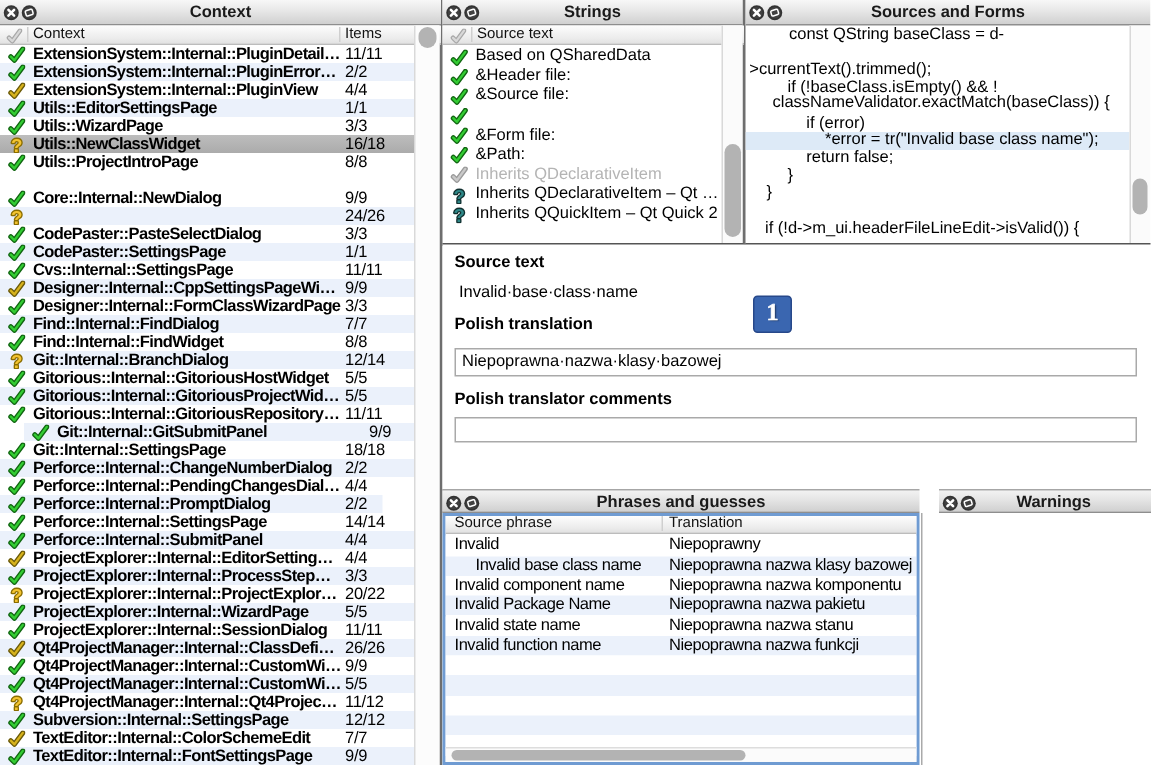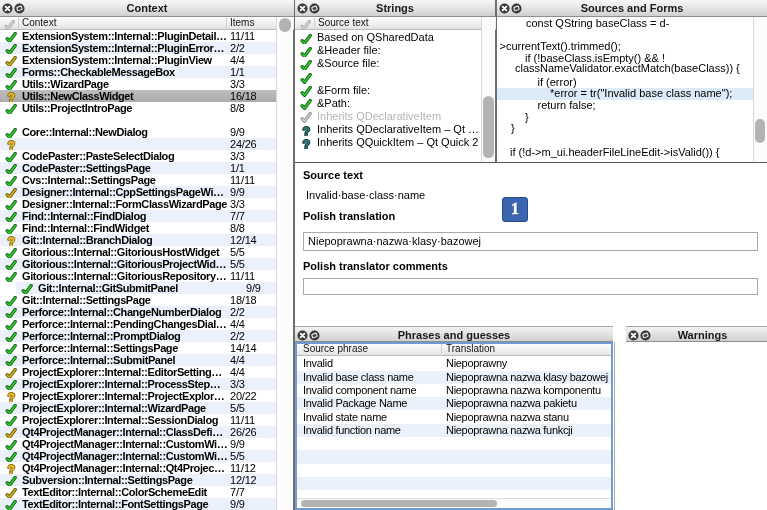--- a/index.html
+++ b/index.html
@@ -78,21 +78,21 @@
           <path d="M2.2 6.8 L4.6 9.2 L10.2 1.6" fill="none" stroke="#d6b21c" stroke-width="1.6" stroke-linecap="round" stroke-linejoin="round"></path>
         </svg></span>
 <div class="ctxname" style="">ExtensionSystem::Internal::PluginView</div>
 <div class="ctxitems" style="">4/4</div>
 </div>
 <div class="row" style="left:0;top:66px;width:276px;height:12px;background:#ebf1fb;">
 <span class="ic" style="left:5px;"><svg width="12" height="12" viewBox="0 0 12 12">
           <path d="M2.2 6.8 L4.6 9.2 L10.2 1.6" fill="none" stroke="#116611" stroke-width="3.4" stroke-linecap="round" stroke-linejoin="round"></path>
           <path d="M2.2 6.8 L4.6 9.2 L10.2 1.6" fill="none" stroke="#33cc33" stroke-width="1.6" stroke-linecap="round" stroke-linejoin="round"></path>
         </svg></span>
-<div class="ctxname" style="">Forms::CheckableMessageBox</div>
+<div class="ctxname" style="">Utils::EditorSettingsPage</div>
 <div class="ctxitems" style="">1/1</div>
 </div>
 <div class="row" style="left:0;top:78px;width:276px;height:12px;background:#fff;">
 <span class="ic" style="left:5px;"><svg width="12" height="12" viewBox="0 0 12 12">
           <path d="M2.2 6.8 L4.6 9.2 L10.2 1.6" fill="none" stroke="#116611" stroke-width="3.4" stroke-linecap="round" stroke-linejoin="round"></path>
           <path d="M2.2 6.8 L4.6 9.2 L10.2 1.6" fill="none" stroke="#33cc33" stroke-width="1.6" stroke-linecap="round" stroke-linejoin="round"></path>
         </svg></span>
 <div class="ctxname" style="">Utils::WizardPage</div>
 <div class="ctxitems" style="">3/3</div>
 </div>
@@ -237,21 +237,21 @@
 <div class="ctxitems" style="">2/2</div>
 </div>
 <div class="row" style="left:0;top:318px;width:276px;height:12px;background:#fff;">
 <span class="ic" style="left:5px;"><svg width="12" height="12" viewBox="0 0 12 12">
           <path d="M2.2 6.8 L4.6 9.2 L10.2 1.6" fill="none" stroke="#116611" stroke-width="3.4" stroke-linecap="round" stroke-linejoin="round"></path>
           <path d="M2.2 6.8 L4.6 9.2 L10.2 1.6" fill="none" stroke="#33cc33" stroke-width="1.6" stroke-linecap="round" stroke-linejoin="round"></path>
         </svg></span>
 <div class="ctxname" style="">Perforce::Internal::PendingChangesDialog</div>
 <div class="ctxitems" style="">4/4</div>
 </div>
-<div class="row" style="left:0;top:330px;width:276px;height:12px;background:#ebf1fb;">
+<div class="row" style="left:0;top:330px;width:255px;height:12px;background:#ebf1fb;">
 <span class="ic" style="left:5px;"><svg width="12" height="12" viewBox="0 0 12 12">
           <path d="M2.2 6.8 L4.6 9.2 L10.2 1.6" fill="none" stroke="#116611" stroke-width="3.4" stroke-linecap="round" stroke-linejoin="round"></path>
           <path d="M2.2 6.8 L4.6 9.2 L10.2 1.6" fill="none" stroke="#33cc33" stroke-width="1.6" stroke-linecap="round" stroke-linejoin="round"></path>
         </svg></span>
 <div class="ctxname" style="">Perforce::Internal::PromptDialog</div>
 <div class="ctxitems" style="">2/2</div>
 </div>
 <div class="row" style="left:0;top:342px;width:276px;height:12px;background:#fff;">
 <span class="ic" style="left:5px;"><svg width="12" height="12" viewBox="0 0 12 12">
           <path d="M2.2 6.8 L4.6 9.2 L10.2 1.6" fill="none" stroke="#116611" stroke-width="3.4" stroke-linecap="round" stroke-linejoin="round"></path>
@@ -511,21 +511,21 @@
 <div class="hdr" style="left:0;top:0;width:314px;height:12px;">
 <div class="h" style="left:6px;top:-1px;">Source phrase</div>
 <div style="position:absolute;left:144px;top:0px;bottom:1px;width:1px;background:#cfcfcf;"></div>
 <div class="h" style="left:149px;top:-1px;">Translation</div>
 </div>
 <div class="row" style="left:0;top:13.3px;width:314px;height:13.3px;background:#fff;">
 <div style="position:absolute;left:6px;top:0;font:400 11px/13.3px 'Liberation Sans',sans-serif;letter-spacing:-0.3px;">Invalid</div>
 <div style="position:absolute;left:149px;top:0;font:400 11px/13.3px 'Liberation Sans',sans-serif;letter-spacing:-0.3px;">Niepoprawny</div>
 </div>
 <div class="row" style="left:0;top:26.6px;width:314px;height:13.3px;background:#ebf1fb;">
-<div style="position:absolute;left:6px;top:0;font:400 11px/13.3px 'Liberation Sans',sans-serif;letter-spacing:-0.3px;text-align:center;">Invalid base class name</div>
+<div style="position:absolute;left:20px;top:0;font:400 11px/13.3px 'Liberation Sans',sans-serif;letter-spacing:-0.3px;text-align:center;">Invalid base class name</div>
 <div style="position:absolute;left:149px;top:0;font:400 11px/13.3px 'Liberation Sans',sans-serif;letter-spacing:-0.3px;">Niepoprawna nazwa klasy bazowej</div>
 </div>
 <div class="row" style="left:0;top:39.9px;width:314px;height:13.3px;background:#fff;">
 <div style="position:absolute;left:6px;top:0;font:400 11px/13.3px 'Liberation Sans',sans-serif;letter-spacing:-0.3px;">Invalid component name</div>
 <div style="position:absolute;left:149px;top:0;font:400 11px/13.3px 'Liberation Sans',sans-serif;letter-spacing:-0.3px;">Niepoprawna nazwa komponentu</div>
 </div>
 <div class="row" style="left:0;top:53.2px;width:314px;height:13.3px;background:#ebf1fb;">
 <div style="position:absolute;left:6px;top:0;font:400 11px/13.3px 'Liberation Sans',sans-serif;letter-spacing:-0.3px;">Invalid Package Name</div>
 <div style="position:absolute;left:149px;top:0;font:400 11px/13.3px 'Liberation Sans',sans-serif;letter-spacing:-0.3px;">Niepoprawna nazwa pakietu</div>
 </div>

